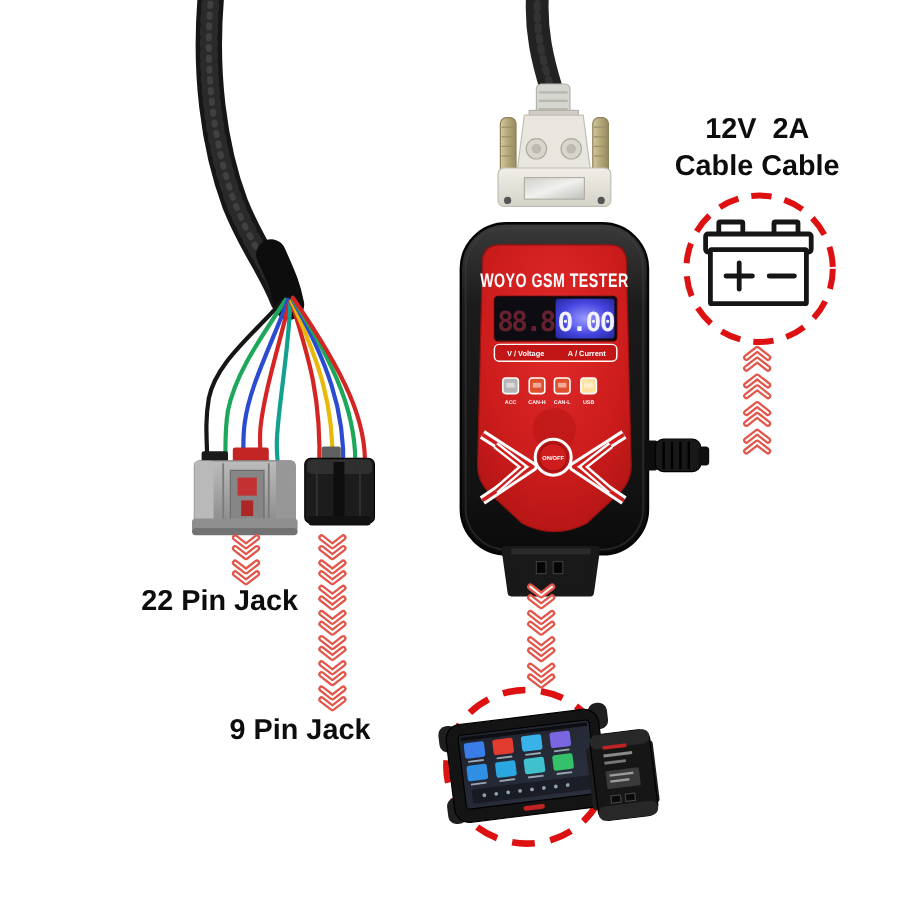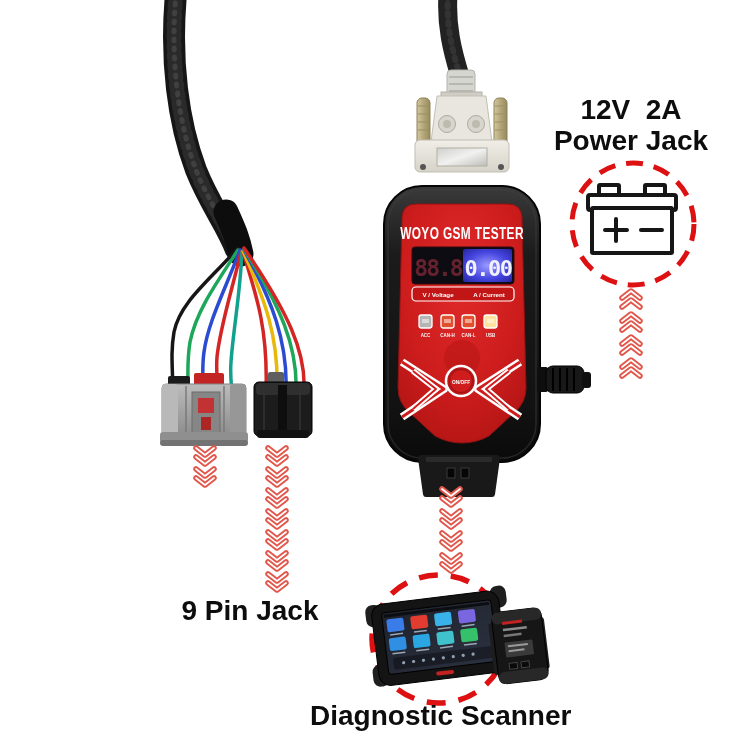--- a/index.html
+++ b/index.html
@@ -3,21 +3,21 @@
 <meta charset="utf-8">
 <style>
   html,body { margin:0; padding:0; background:#fff; }
   .stage {
     position:relative; width:750px; height:750px; background:#ffffff;
     font-family:"Liberation Sans", sans-serif; overflow:hidden;
   }
   .gfx { position:absolute; left:0; top:0; }
   .lbl {
     position:absolute; font-weight:bold; color:#0d0d0d; text-align:center;
-    font-size:28px; line-height:1.1; white-space:pre;
+    font-size:24px; line-height:1.1; white-space:pre;
   }
   svg text { font-family:"Liberation Sans", sans-serif; }
   .seg { font-family:"DejaVu Sans Mono", monospace; font-weight:bold; }
 </style>
 </head>
 <body>
 
 <div class="stage">
 
   <svg class="gfx" width="750" height="750" viewBox="0 0 750 750">
@@ -309,16 +309,16 @@
         <use href="#chev" transform="translate(631 345) rotate(180)"></use>
         <use href="#chev" transform="translate(631 368) rotate(180)"></use>
         <use href="#chev" transform="translate(451 497)"></use>
         <use href="#chev" transform="translate(451 519)"></use>
         <use href="#chev" transform="translate(451 541)"></use>
         <use href="#chev" transform="translate(451 563)"></use>
       </g>
   </svg>
 
   <div class="lbl" style="left:531px; top:95px;  width:200px;">12V  2A</div>
-  <div class="lbl" style="left:531px; top:126px; width:200px;">Power Jack</div>
+  <div class="lbl" style="left:531px; top:126px; width:200px;">Cable Cable</div>
+  <div class="lbl" style="left:83px;  top:488px; width:200px;">22 Pin Jack</div>
   <div class="lbl" style="left:150px; top:596px; width:200px;">9 Pin Jack</div>
-  <div class="lbl" style="left:310px; top:701px; width:240px;">Diagnostic Scanner</div>
 </div>
 
 </body></html>

